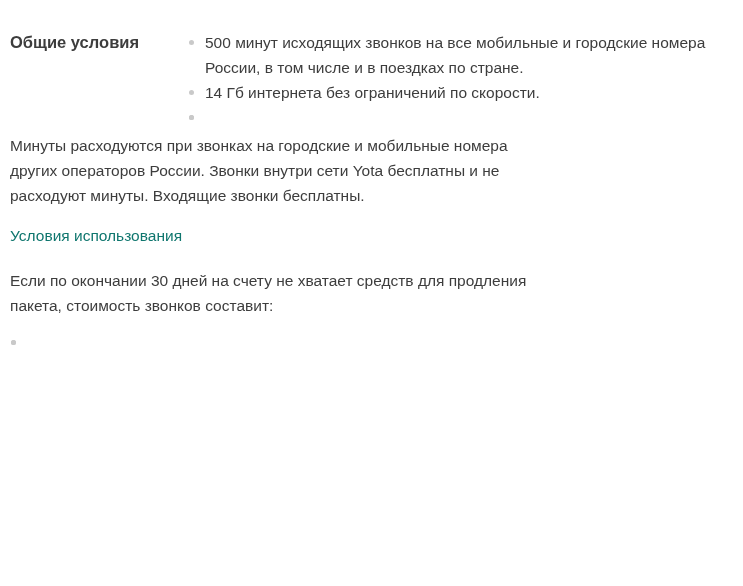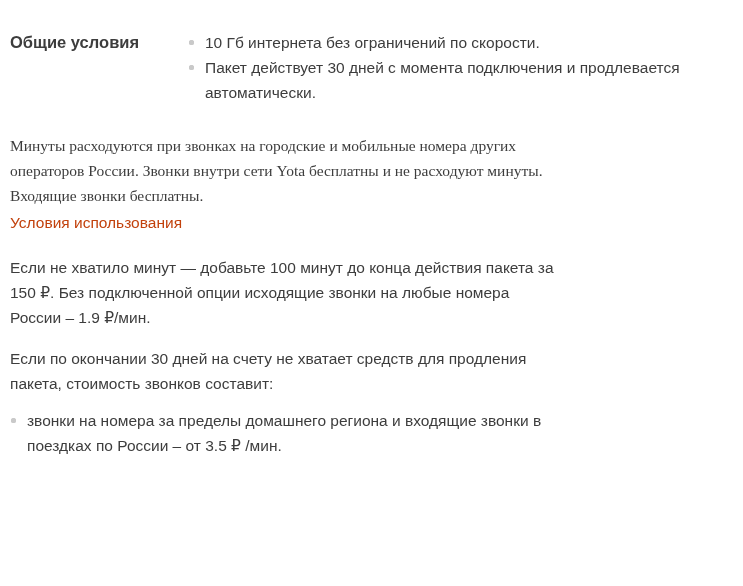--- a/index.html
+++ b/index.html
@@ -56,75 +56,73 @@
     left: 1px;
     top: 10px;
     width: 5px;
     height: 5px;
     border-radius: 50%;
     background: #c9c9c9;
   }
   .para {
     margin: 0;
   }
-  .para-intro   { margin-bottom: 2px; font-family: Liberation Serif, serif; }
+  .para-intro   { margin-bottom: 15px; }
   .para-addon   { margin-bottom: 16px; }
   .para-expiry  { margin-bottom: 12px; }
   .sub-heading {
     margin: 0 0 20px 0;
     font-size: 15.5px;
     font-weight: normal;
     line-height: 25px;
-    color: #c2410c;
+    color: #0f766e;
   }
 </style>
 </head>
 <body>
 
 <div class="page">
 
   <div class="section section-general">
     <div class="col-left">
       <h3 class="row-heading">Общие условия</h3>
     </div>
     <div class="col-right">
       <ul class="bullet-list">
         <li>
           <span class="dot"></span>
+          <span>500 минут исходящих звонков на все мобильные и городские номера России, в том числе и в поездках по стране.</span>
         </li>
         <li>
           <span class="dot"></span>
-          <span>10 Гб интернета без ограничений по скорости.</span>
+          <span>14 Гб интернета без ограничений по скорости.</span>
         </li>
         <li>
           <span class="dot"></span>
         </li>
         <li>
           <span class="dot"></span>
-          <span>Пакет действует 30 дней с момента подключения и продлевается автоматически.</span>
         </li>
       </ul>
     </div>
   </div>
 
   <div class="section section-minutes">
     <div class="col-right">
       <p class="para para-intro">Минуты расходуются при звонках на городские и мобильные номера других операторов России. Звонки внутри сети Yota бесплатны и не расходуют минуты. Входящие звонки бесплатны.</p>
 
       <h4 class="sub-heading">Условия использования</h4>
 
-      <p class="para para-addon">Если не хватило минут — добавьте 100 минут до конца действия пакета за 150 ₽. Без подключенной опции исходящие звонки на любые номера России – 1.9 ₽/мин.</p>
 
       <p class="para para-expiry">Если по окончании 30 дней на счету не хватает средств для продления пакета, стоимость звонков составит:</p>
 
       <ul class="bullet-list">
         <li>
           <span class="dot"></span>
         </li>
         <li>
           <span class="dot"></span>
-          <span>звонки на номера за пределы домашнего региона и входящие звонки в поездках по России – от 3.5 ₽ /мин.</span>
         </li>
       </ul>
     </div>
   </div>
 
 </div>
 
 </body></html>

